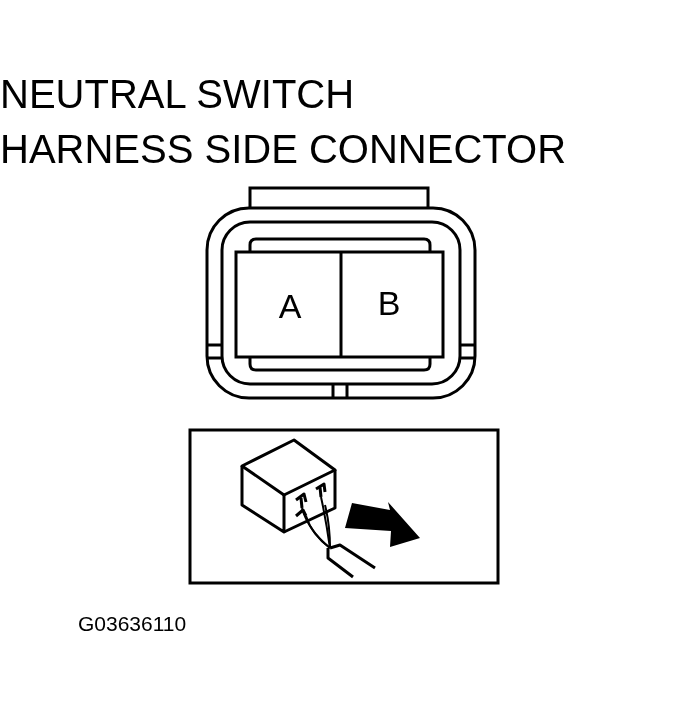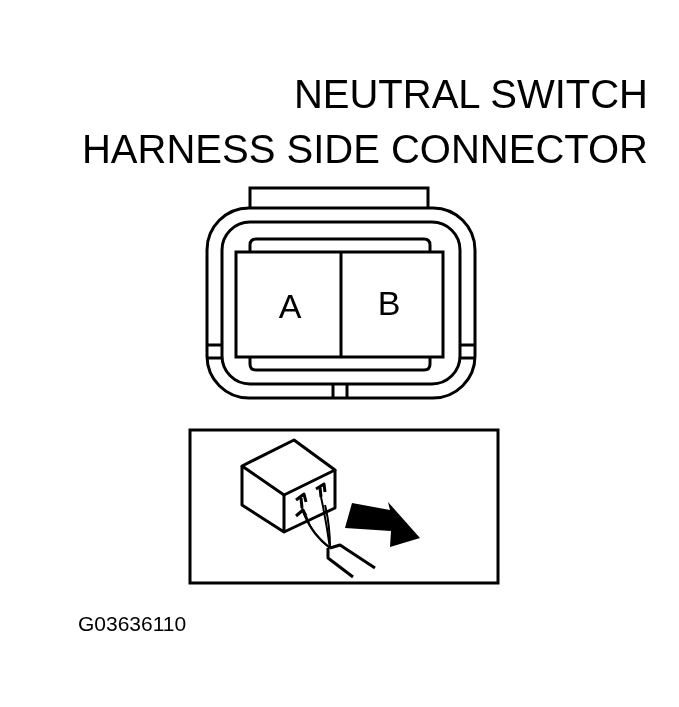--- a/index.html
+++ b/index.html
@@ -1,18 +1,18 @@
 <!DOCTYPE html>
 <html><head>
   <meta charset="utf-8">
   <style>
     html, body { margin: 0; padding: 0; background: #ffffff; }
     body { width: 679px; height: 707px; position: relative; overflow: hidden;
            font-family: "Liberation Sans", sans-serif; color: #000; }
-    .title { position: absolute; left: 0; width: 648px; text-align: right;
+    .title { position: absolute; left: 0; width: 648px; text-align: left;
              font-size: 40px; line-height: 44px; letter-spacing: 0px; font-weight: normal; }
     .t1 { top: 72px; }
     .t2 { top: 127px; }
     svg { position: absolute; left: 0; top: 0; }
     .pin { font-size: 34px; }
     .code { position: absolute; left: 36px; top: 612px; font-size: 21px; margin-left: 42px; }
   </style>
 </head>
 <body>
 

